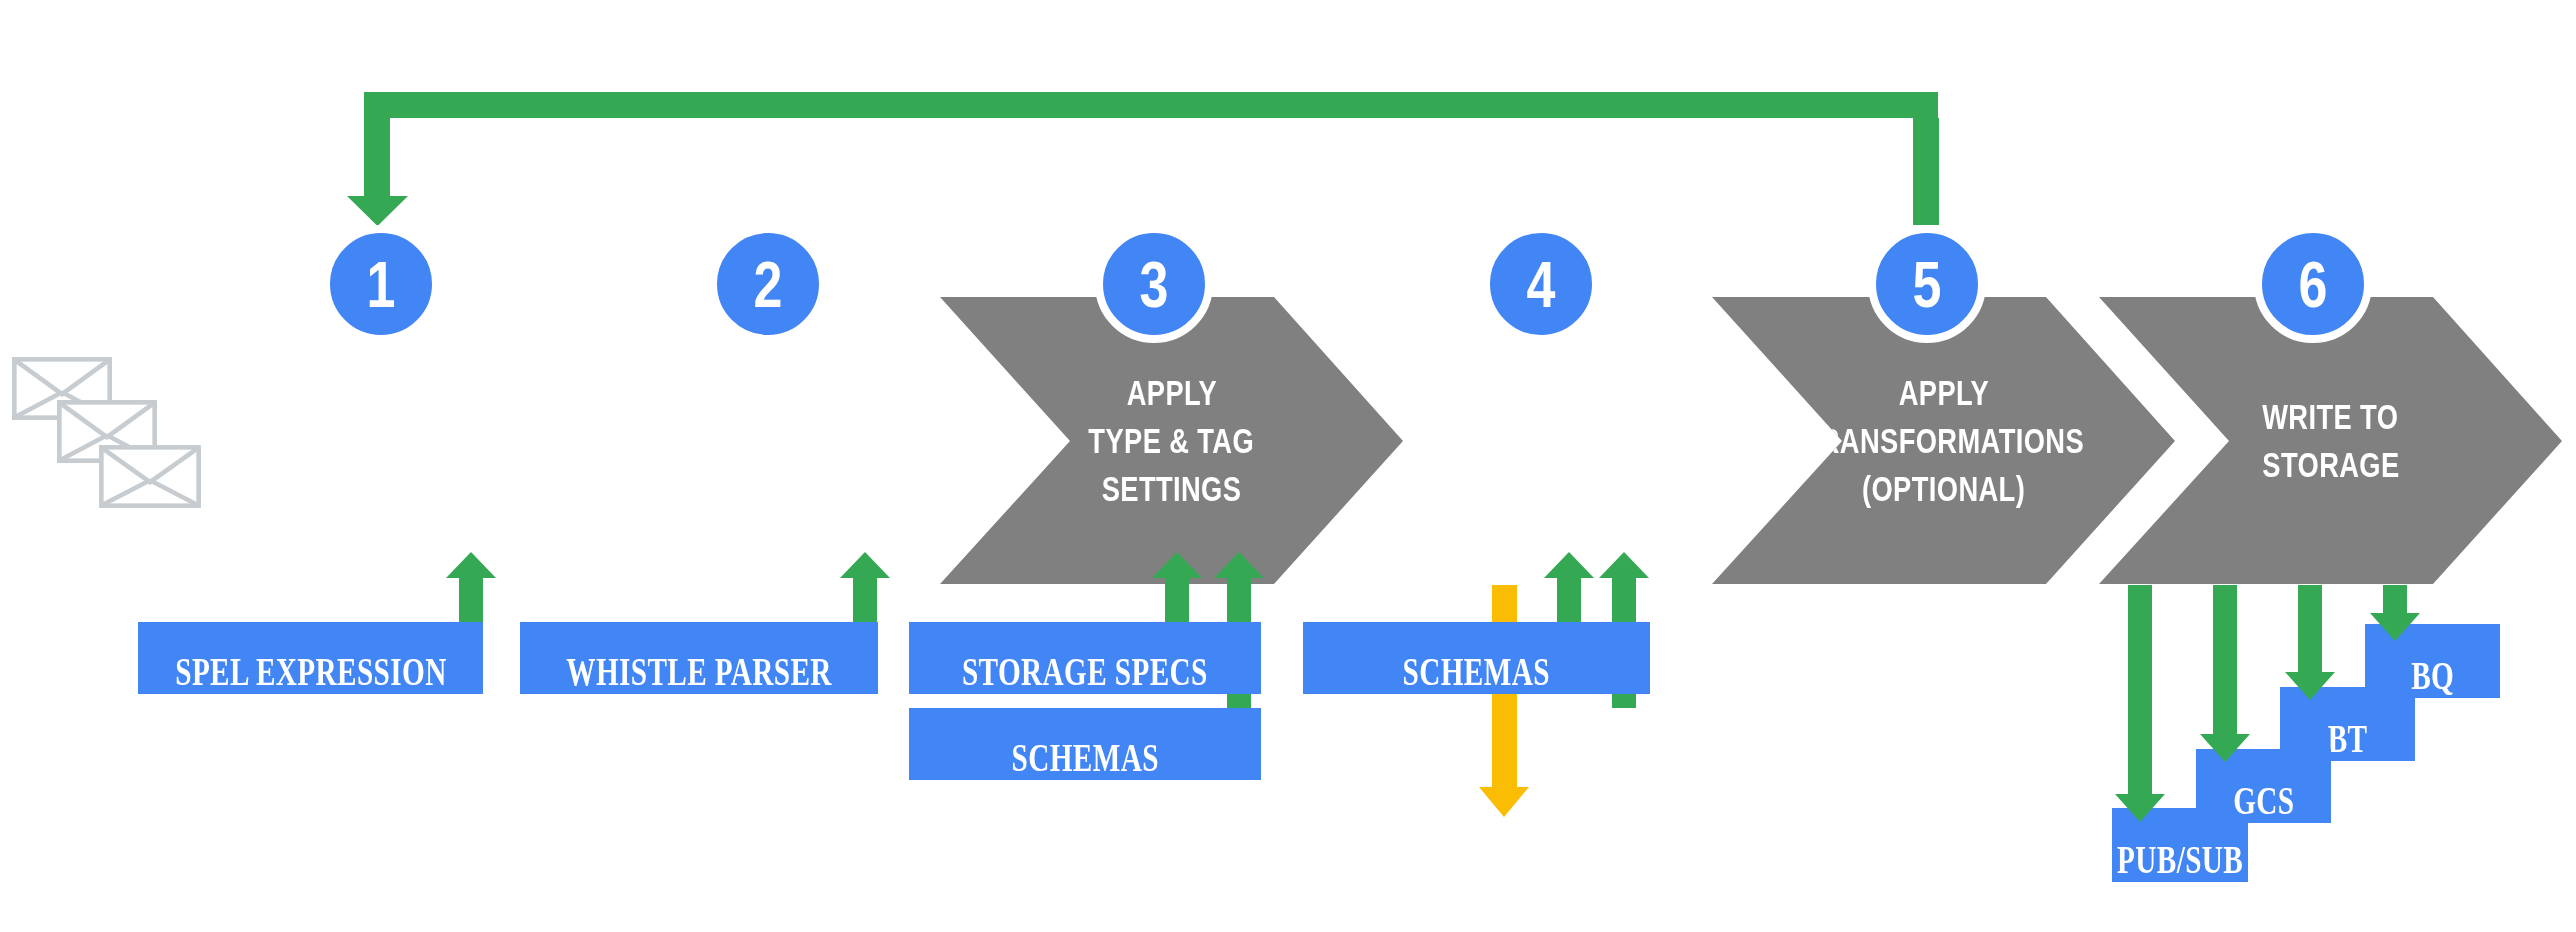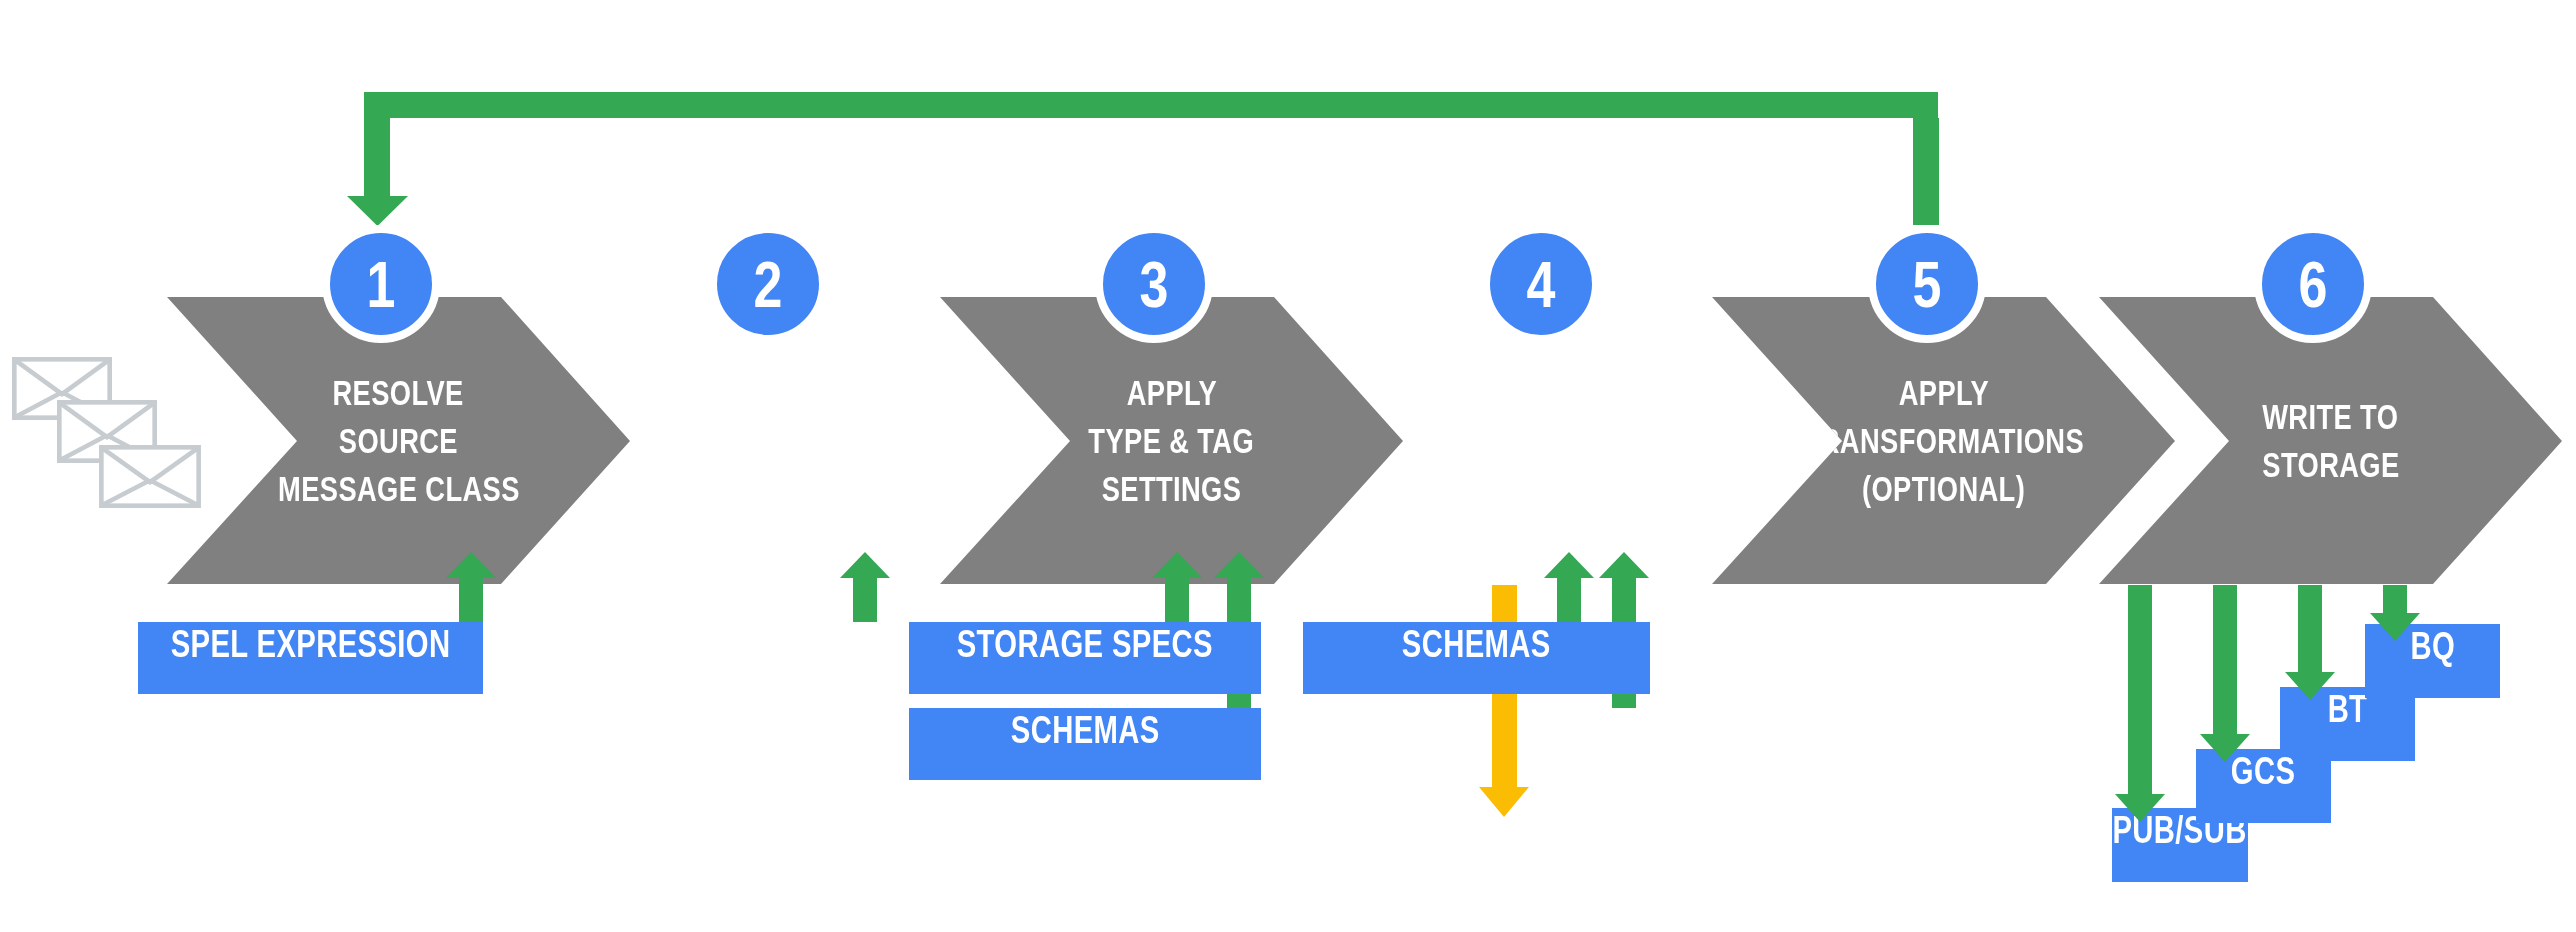--- a/index.html
+++ b/index.html
@@ -35,21 +35,21 @@
   .tri.down { clip-path:polygon(0 0,100% 0,50% 100%); }
   .tri.up   { clip-path:polygon(50% 0,100% 100%,0 100%); }
   .tri.yellow, .shaft.yellow { background:var(--c-yellow,#FBBC04); }
   
   .shaft { position:absolute; background:var(--c-green,#34A853); z-index:3; }
   .head-z3 { z-index:3; }
   .head-z6 { z-index:6; }
   
   .bluebox {
     position:absolute; background:var(--c-blue,#4285F4); z-index:4;
-    display:flex; align-items:flex-start; justify-content:center;
+    display:flex; align-items:flex-end; justify-content:center;font-family:Liberation Serif, serif;
   }
   .box-label {
     color:var(--c-text,#fff); font-weight:bold; font-size:39px; white-space:nowrap;
     transform:scaleX(0.75); letter-spacing:0.5px;
   }
   
   .envelope { position:absolute; z-index:1; }
 </style>
 </head>
 <body>
@@ -70,27 +70,20 @@
     <rect x="2.5" y="2.5" width="105" height="63" fill="#ffffff" stroke="#C7CCD1" stroke-width="5"></rect>
     <path d="M3,3 L55,40 L107,3" fill="none" stroke="#C7CCD1" stroke-width="5"></path>
     <path d="M3,65 L55,38 M107,65 L55,38" fill="none" stroke="#C7CCD1" stroke-width="5"></path>
   </svg>
 
   <div class="loop-part" style="left:364px;top:92px;width:1574px;height:26px"></div>
   <div class="loop-part" style="left:364px;top:92px;width:26px;height:105px"></div>
   <div class="tri down" style="left:347px;top:196px;width:61px;height:30px"></div>
   <div class="loop-part" style="left:1913px;top:118px;width:26px;height:107px"></div>
 
-  <div class="chevron" style="left:167px">
-    <div class="chev-text">
-      <span class="chev-line">RESOLVE</span>
-      <span class="chev-line">SOURCE</span>
-      <span class="chev-line">MESSAGE CLASS</span>
-    </div>
-  </div>
   <div class="chevron" style="left:940px">
     <div class="chev-text">
       <span class="chev-line">APPLY</span>
       <span class="chev-line">TYPE &amp; TAG</span>
       <span class="chev-line">SETTINGS</span>
     </div>
   </div>
   <div class="chevron" style="left:1712px">
     <div class="chev-text">
       <span class="chev-line">APPLY</span>
@@ -151,20 +144,23 @@
 
   <div class="shaft" style="left:2298px;top:585px;width:24px;height:87px"></div>
   <div class="tri down head-z6" style="left:2285px;top:672px;width:50px;height:28px"></div>
 
   <div class="shaft" style="left:2383px;top:585px;width:24px;height:29px"></div>
   <div class="tri down head-z6" style="left:2370px;top:613px;width:50px;height:28px"></div>
 
   <div class="bluebox" style="left:138px;top:622px;width:345px;height:72px">
     <span class="box-label">SPEL EXPRESSION</span>
   </div>
+  <div class="bluebox" style="left:520px;top:622px;width:358px;height:72px">
+    <span class="box-label">WHISTLE PARSER</span>
+  </div>
   <div class="bluebox" style="left:909px;top:622px;width:352px;height:72px">
     <span class="box-label">STORAGE SPECS</span>
   </div>
   <div class="bluebox" style="left:909px;top:708px;width:352px;height:72px">
     <span class="box-label">SCHEMAS</span>
   </div>
   <div class="bluebox" style="left:1303px;top:622px;width:347px;height:72px">
     <span class="box-label">SCHEMAS</span>
   </div>
 

